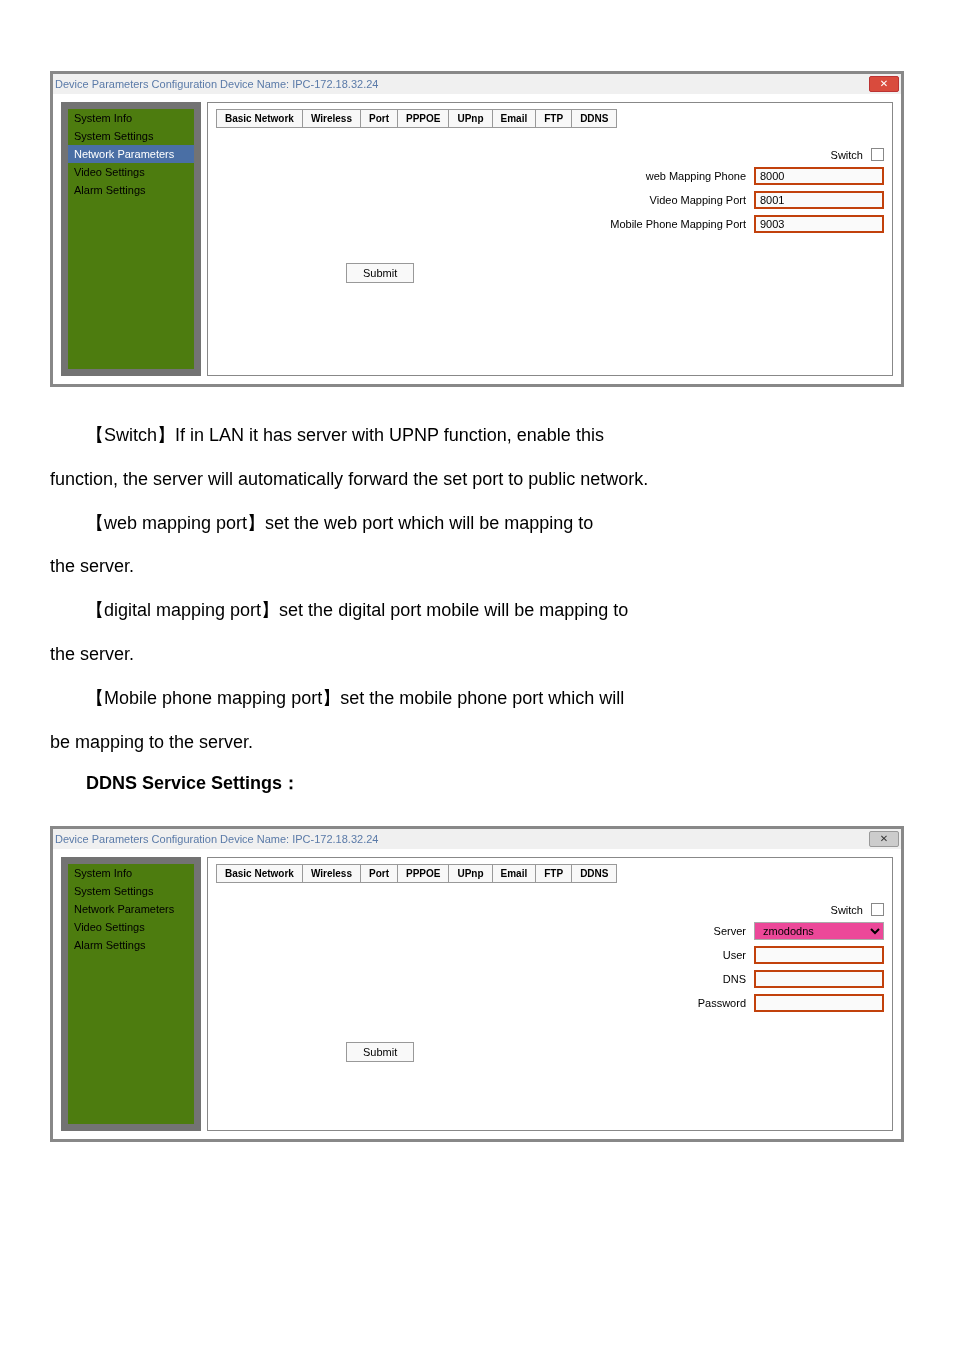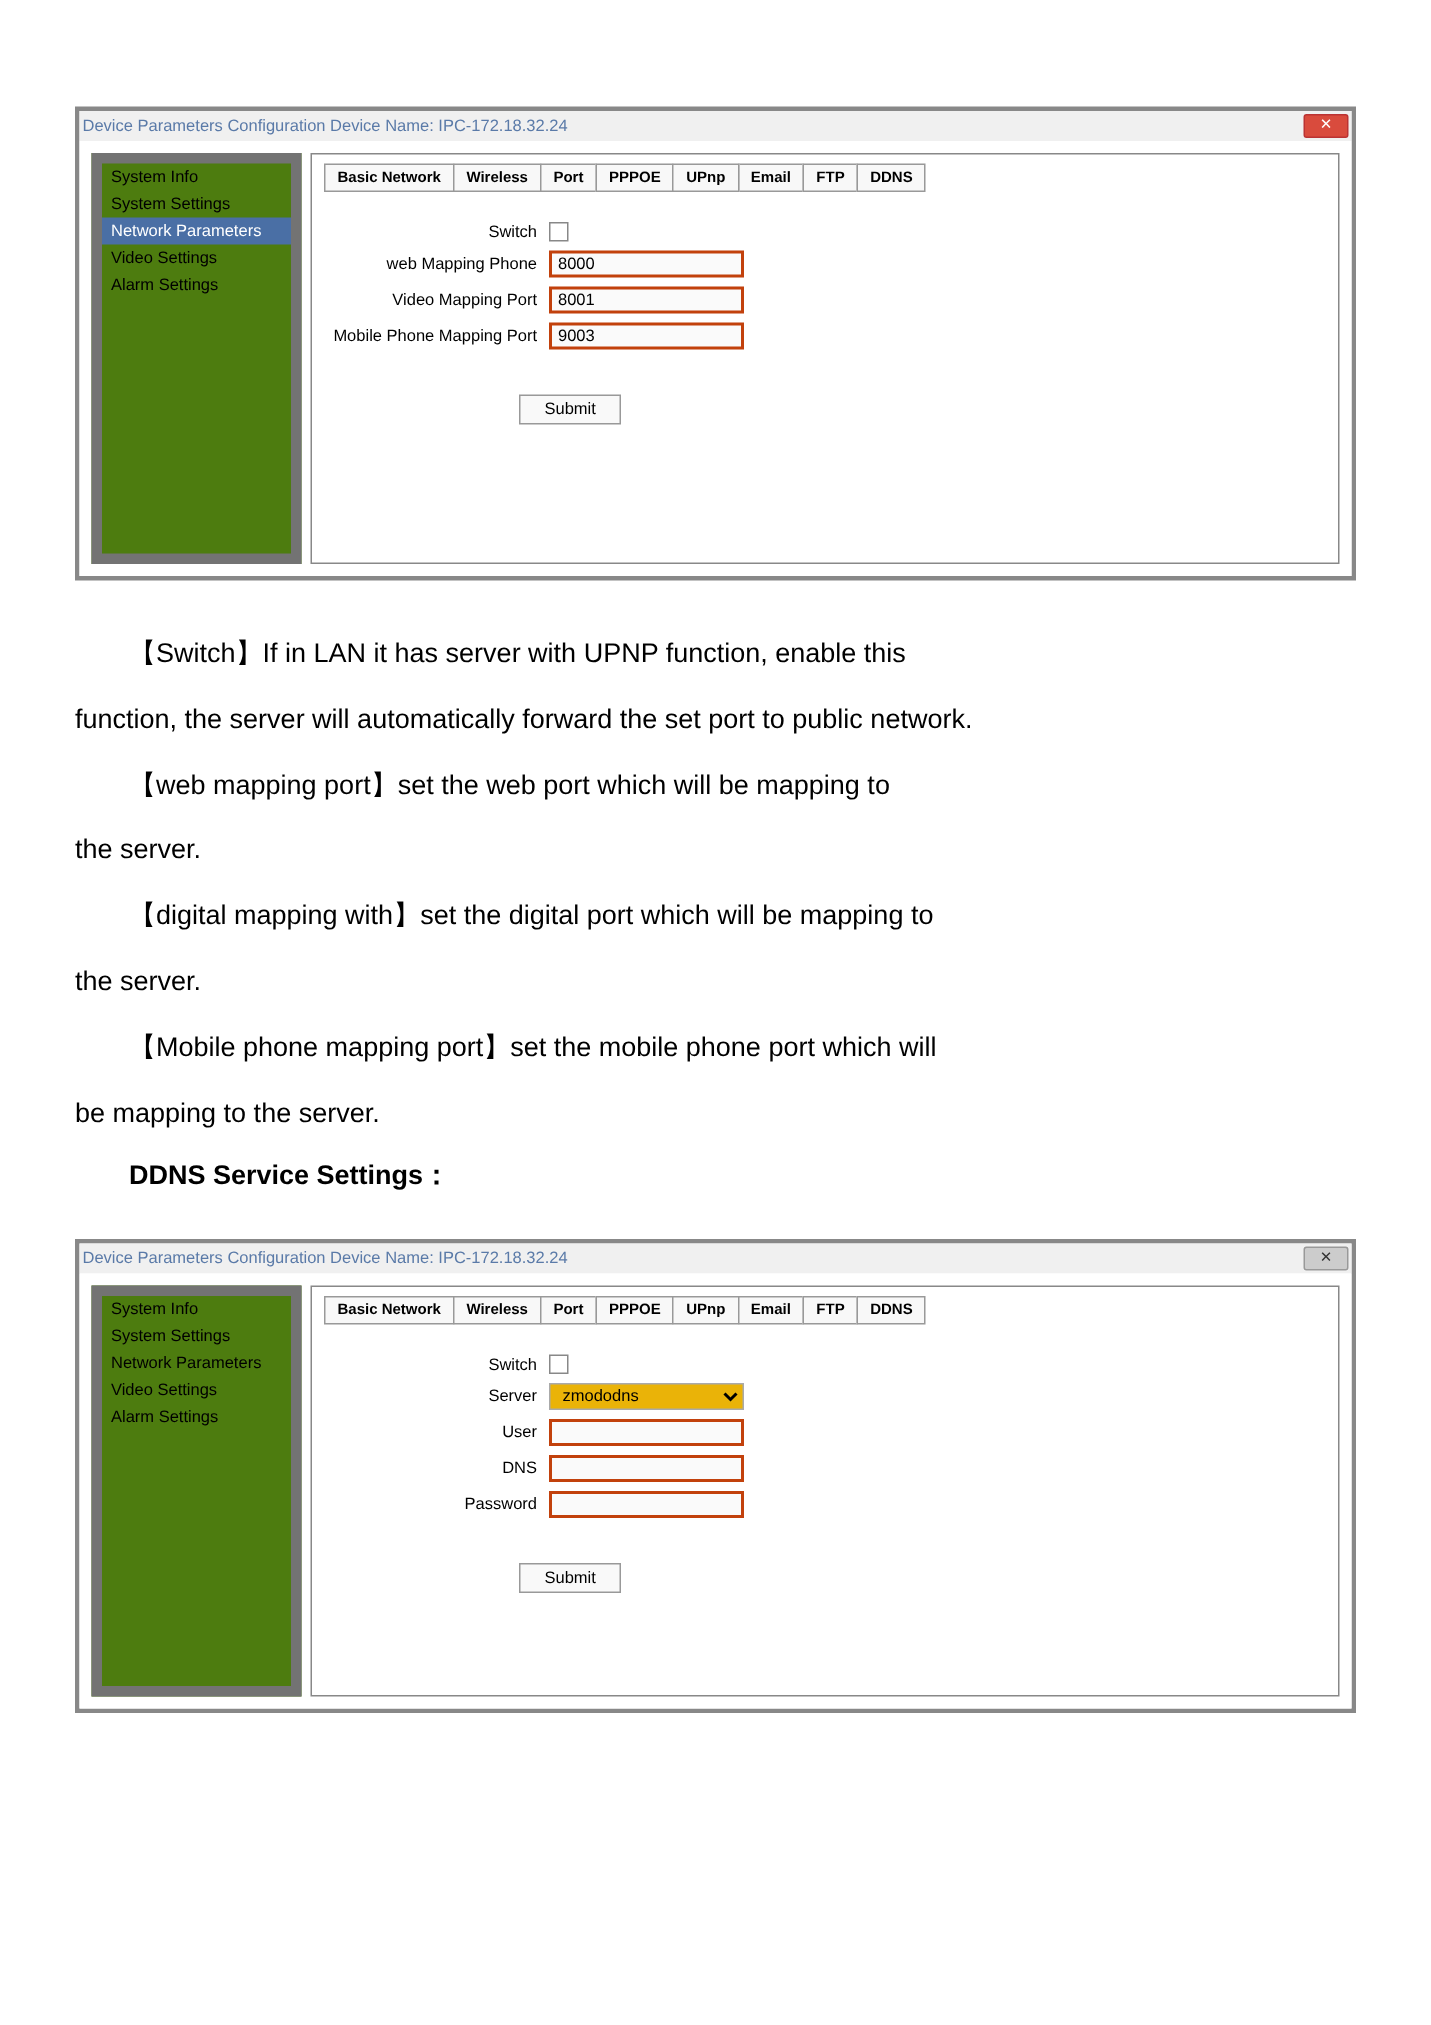--- a/index.html
+++ b/index.html
@@ -84,20 +84,21 @@
       margin-right: -1px;
       font-weight: bold;
       cursor: default;
     }
     .tab.fg { position:relative; }
     .form-row {
       display: flex;
       align-items: center;
       margin: 6px 0;
       font-size: 11px;
+      justify-content: flex-end;
     }
     .form-label {
       width: 150px;
       text-align: right;
       padding-right: 8px;
     }
     .form-input {
       height: 18px;
       border: 2px solid #c2410c;
       font-size: 11px;
@@ -110,21 +111,21 @@
       height: 13px;
       border: 1px solid #888;
       display: inline-block;
     }
     .form-select {
       height: 18px;
       border: 1px solid #aaa;
       font-size: 11px;
       padding: 0 4px;
       width: 130px;
-      background: #eab308;
+      background: #ec4899;
     }
     .submit-row {
       margin-top: 30px;
       text-align: left;
       padding-left: 130px;
     }
     .submit-btn {
       font-size: 11px;
       padding: 3px 16px;
       border: 1px solid #999;
@@ -195,21 +196,21 @@
         <button class="submit-btn">Submit</button>
       </div>
     </div>
   </div>
 </div>
 
 <p class="body-text">【Switch】If in LAN it has server with UPNP   function, enable this</p>
 <p class="body-text wrap">function, the server will automatically forward the set port to public network.</p>
 <p class="body-text">【web mapping port】set the web port which will be mapping to</p>
 <p class="body-text wrap">the server.</p>
-<p class="body-text">【digital mapping with】set the digital port which will be mapping to</p>
+<p class="body-text">【digital mapping port】set the digital port mobile will be mapping to</p>
 <p class="body-text wrap">the server.</p>
 <p class="body-text">【Mobile phone mapping port】set the mobile phone port which will</p>
 <p class="body-text wrap">be mapping to the server.</p>
 <p class="heading">DDNS Service Settings：</p>
 
 <div class="dialog">
   <div class="titlebar">
     <span class="titlebar-text">Device Parameters Configuration   Device Name: IPC-172.18.32.24</span>
     <span class="close-btn grey">✕</span>
   </div>

